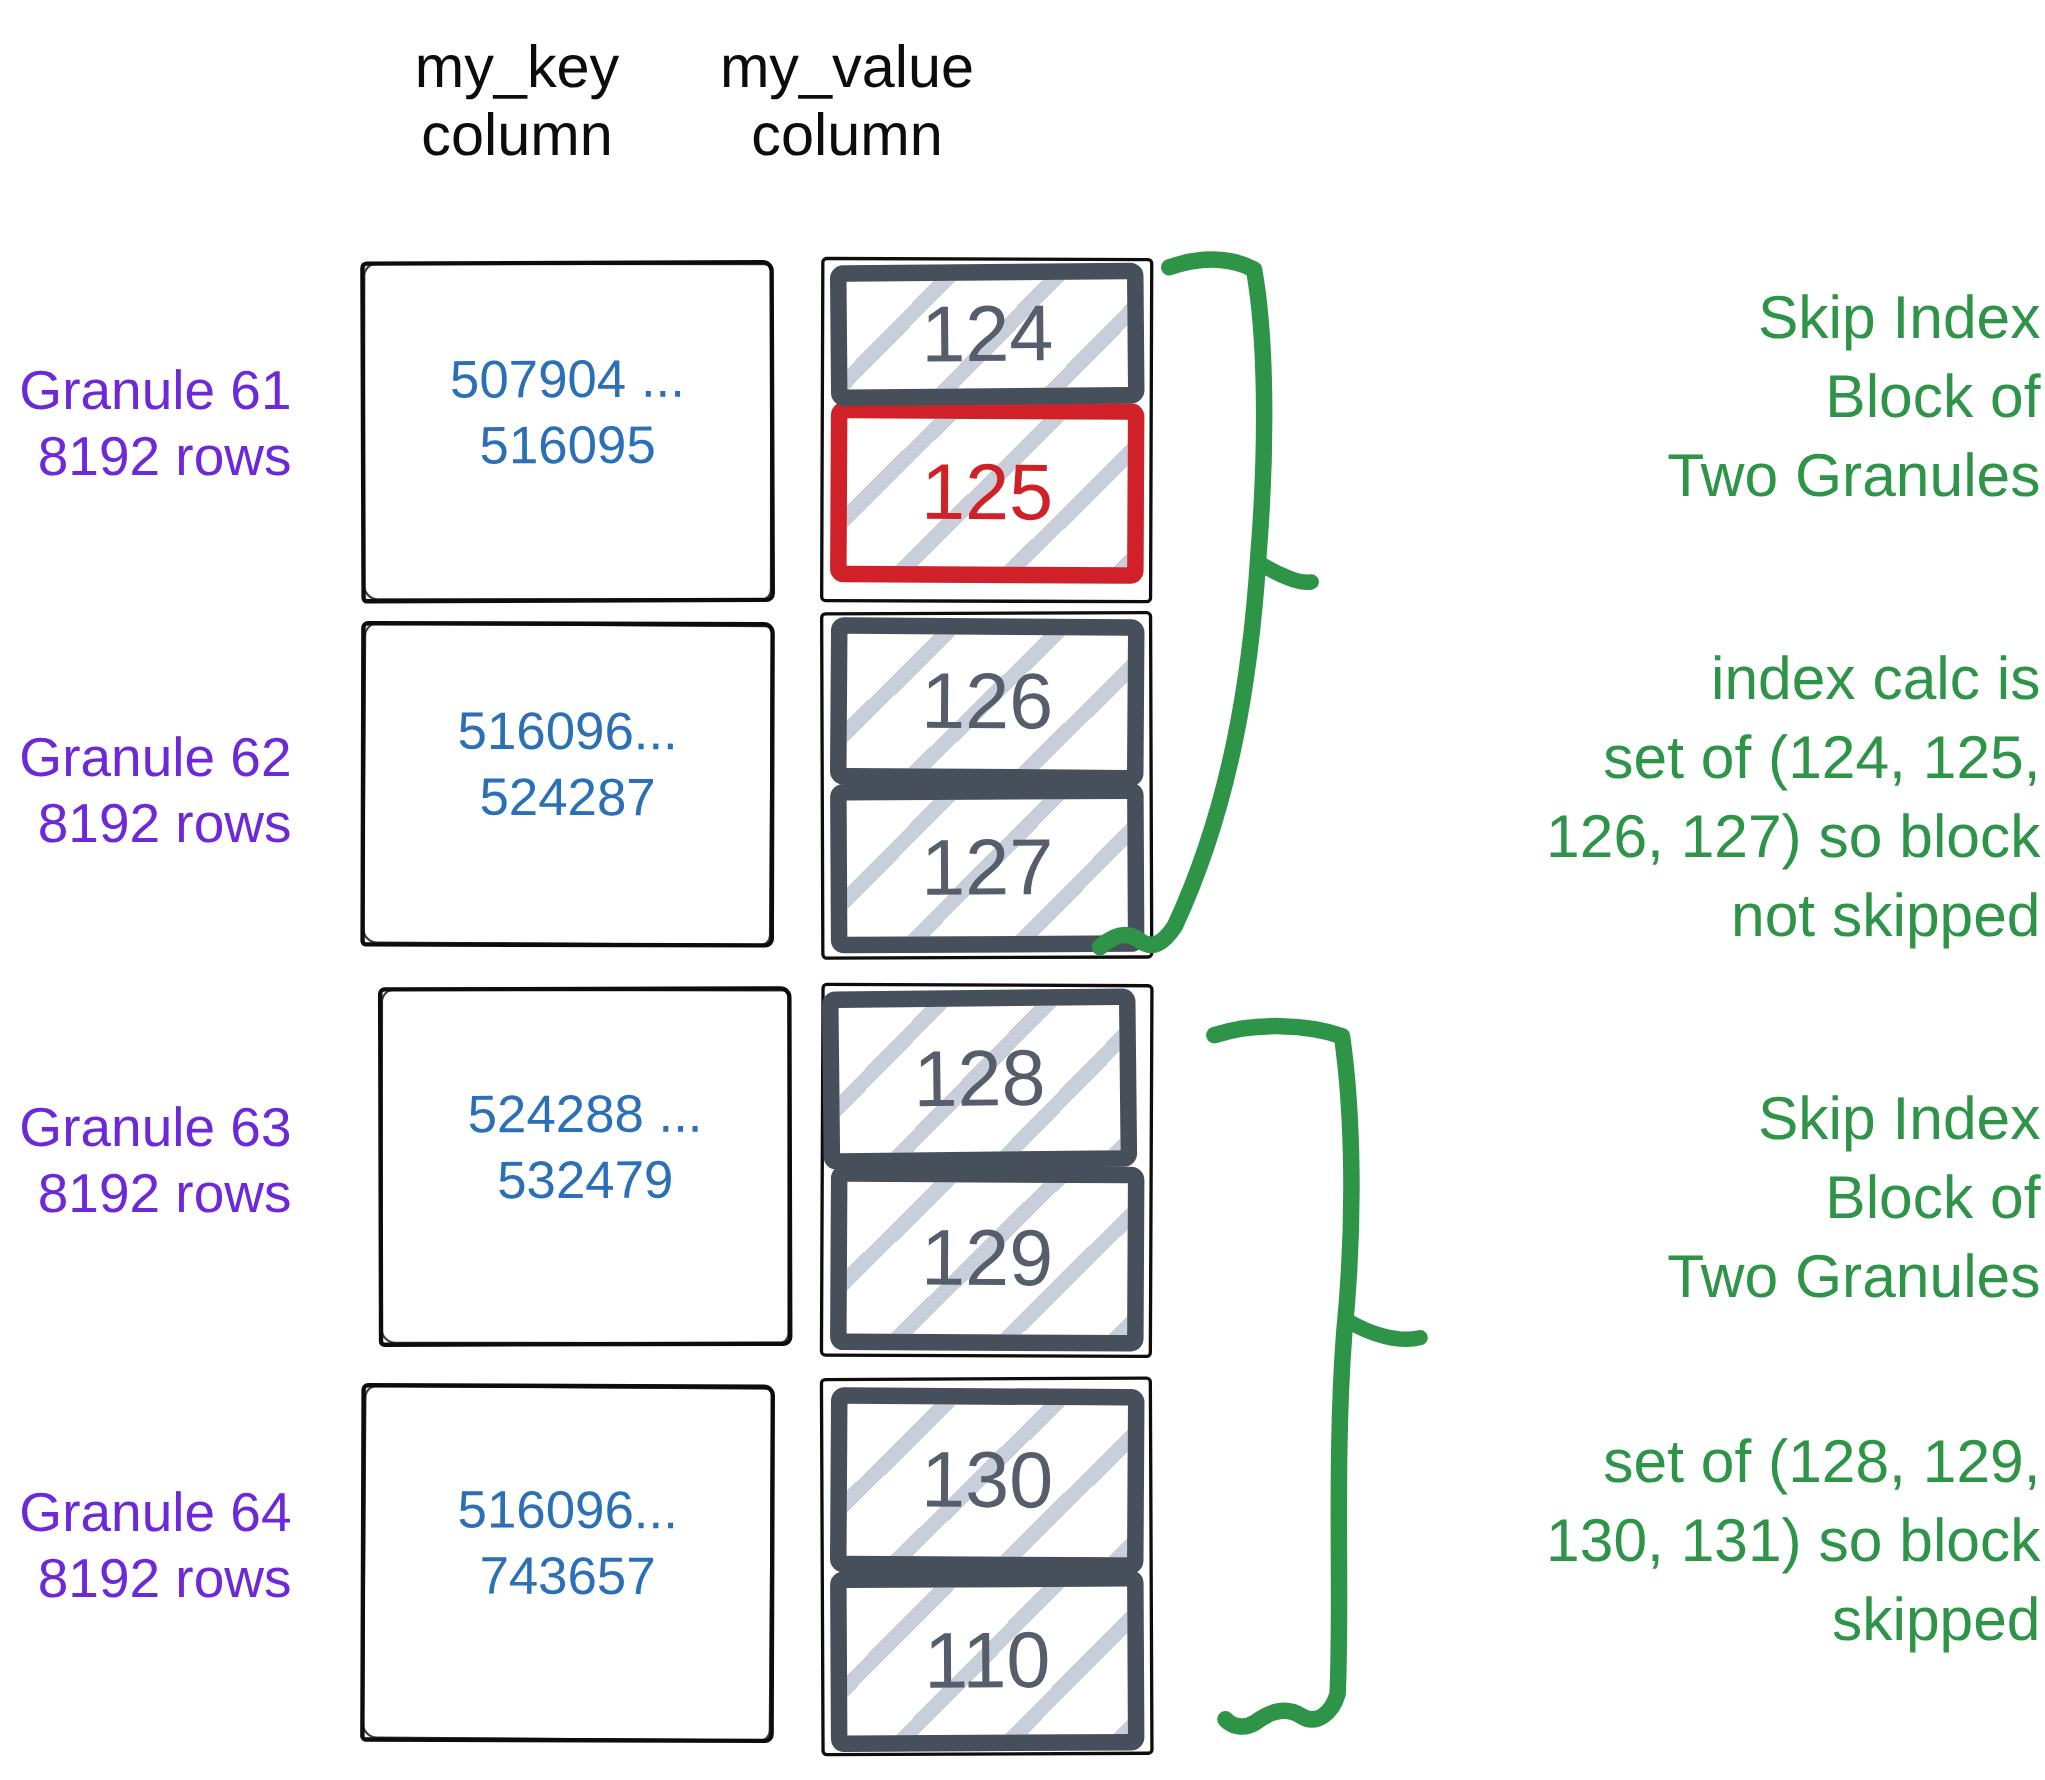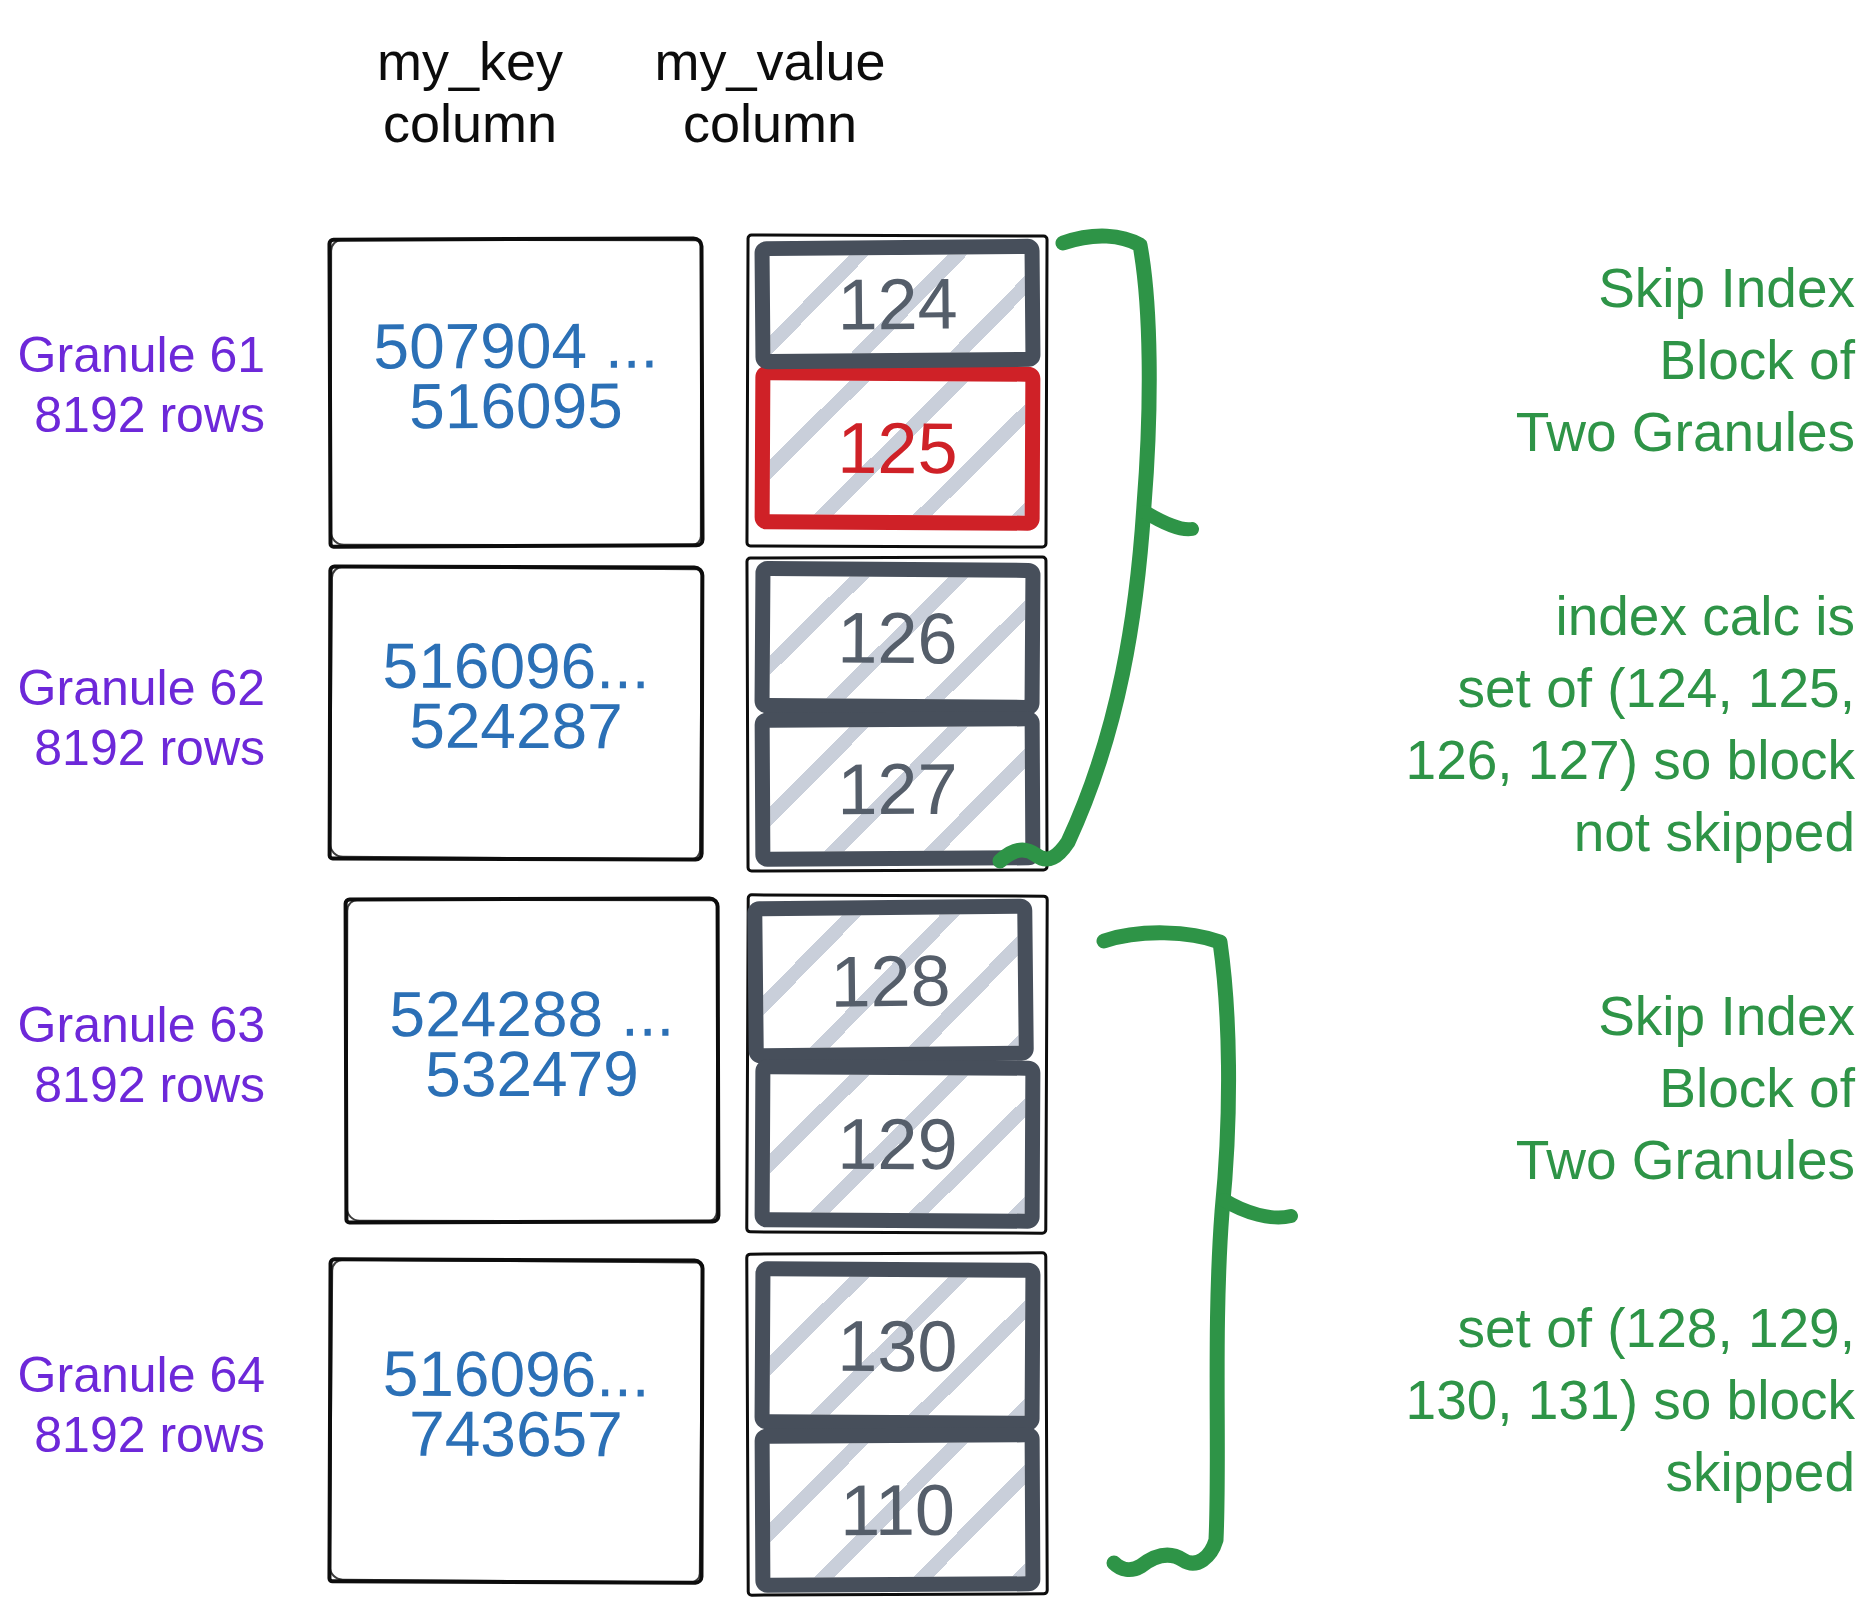--- a/index.html
+++ b/index.html
@@ -21,21 +21,21 @@
     display:flex;align-items:center;justify-content:center;
     box-sizing:border-box;background:#fff;
   }
   .key-box::after{
     content:"";position:absolute;inset:-2px;
     border:2px solid rgba(12,12,12,.8);
     border-radius:12px 4px 10px 14px;transform:rotate(.25deg);
     pointer-events:none;
   }
   .key-range{
-    font-size:64px;line-height:60px;text-align:center;
+    font-size:48px;line-height:60px;text-align:center;
     color:var(--blue);margin-top:-34px;
   }
   .value-outer{
     position:absolute;left:746px;width:302px;
     border:3px solid #0d0d0d;border-radius:5px;
     box-sizing:border-box;background:#fff;
   }
   .vblock{
     position:absolute;left:755px;width:285px;
     border:15px solid var(--slate);border-radius:12px;

